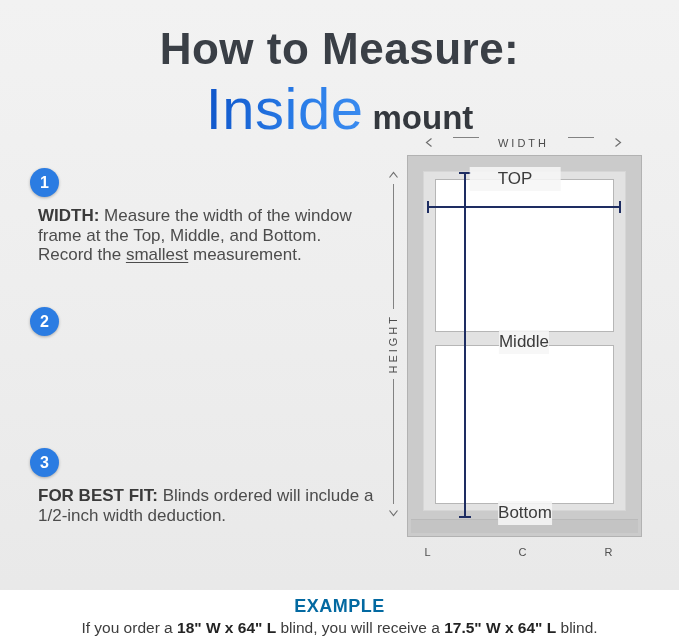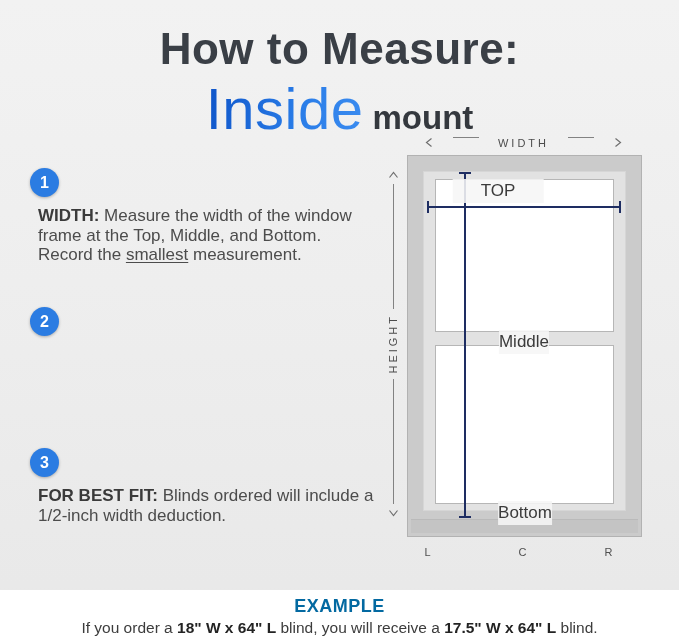--- a/index.html
+++ b/index.html
@@ -94,21 +94,21 @@
     font-size:11px; letter-spacing:3px; color:#4c4c4c; padding:2px 0; white-space:nowrap;
   }
   .chev { display:block; flex:none; }
 
   
   .pane-label {
     position:absolute; transform:translate(-50%,-50%);
     background:rgba(246,246,246,0.88); color:#3b3b3b;
     font-size:17px; white-space:nowrap; padding:2px 0;
   }
-  .label-top    { left:498px; top:179px; padding:2px 28px;margin-top:12px; }
+  .label-top    { left:515px; top:179px; padding:2px 28px; }
   .label-middle { left:524px; top:342px; }
   .label-bottom { left:525px; top:513px; }
 
   
   .lcr { position:absolute; top:546px; transform:translateX(-50%);
          font-size:11px; letter-spacing:1px; color:#4f4f4f; }
   .lcr-l { left:428px; }
   .lcr-c { left:523px; }
   .lcr-r { left:609px; }
 

